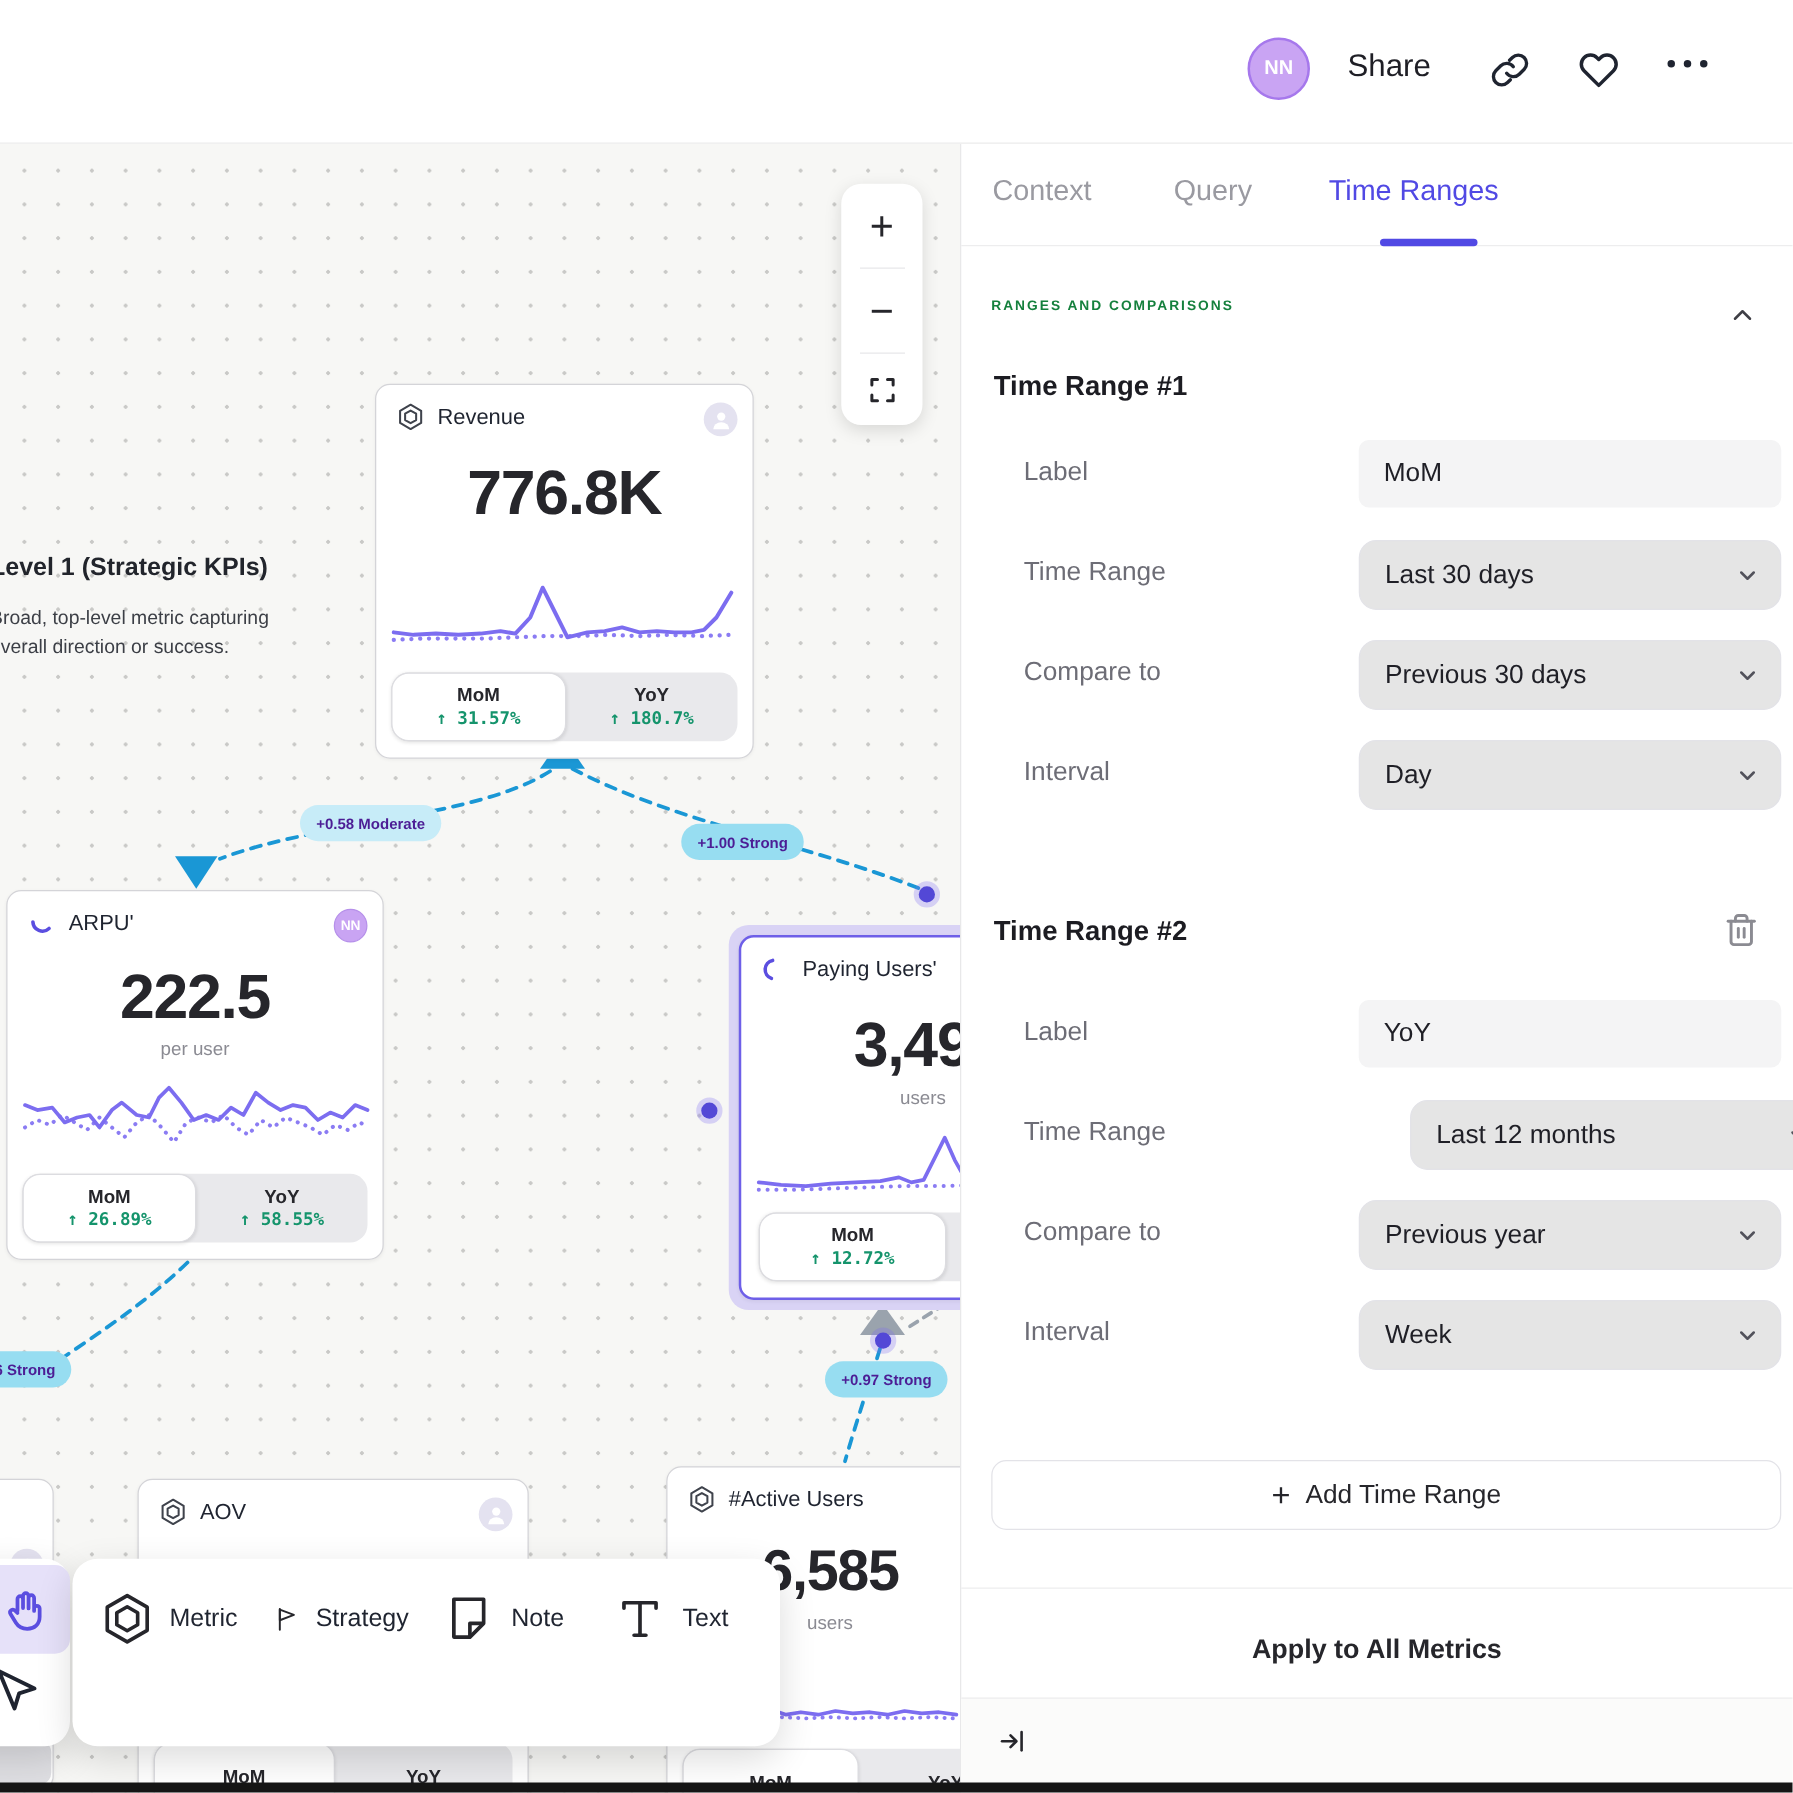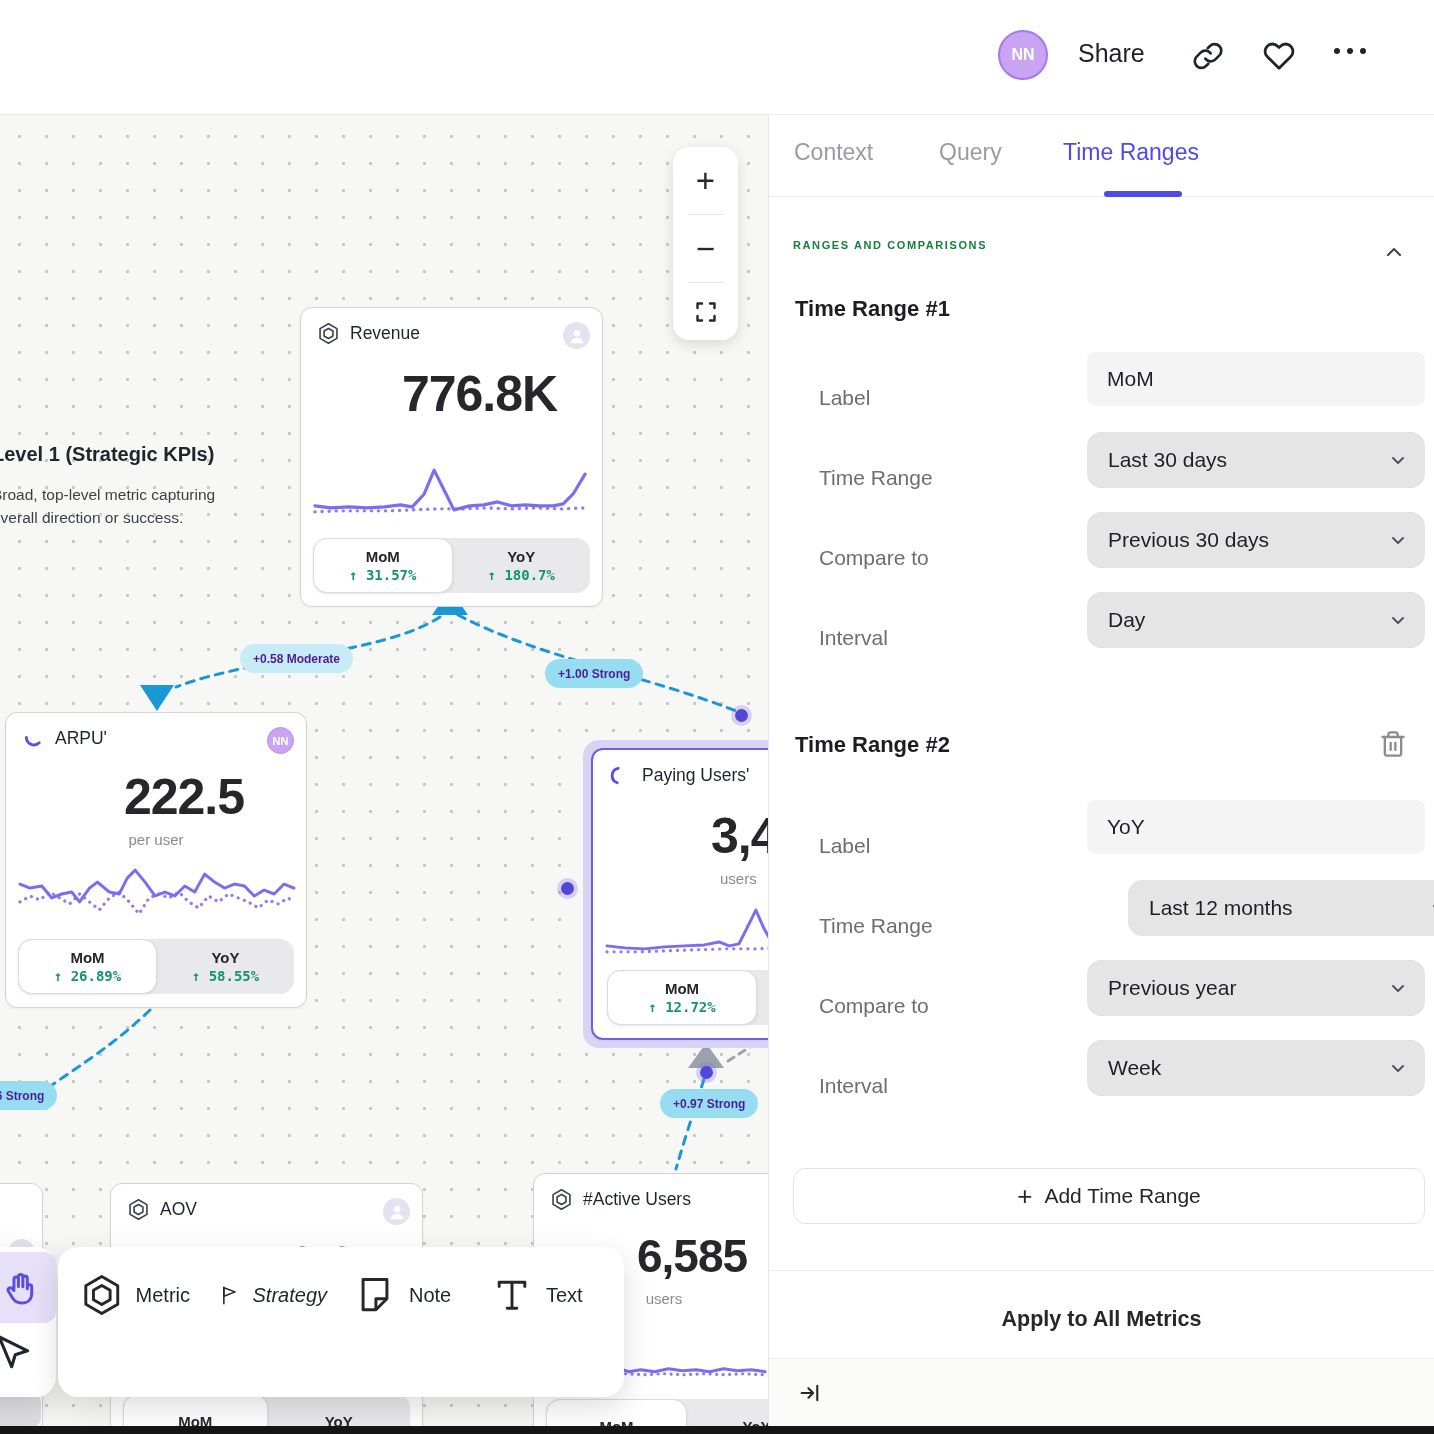--- a/index.html
+++ b/index.html
@@ -29,21 +29,21 @@
   .badge.strong{background:#97ddf1;}
 
   .hdot{position:absolute;z-index:14;width:13px;height:13px;border-radius:50%;background:#5348d6;box-shadow:0 0 0 4px rgba(124,108,240,.28);}
 
   
   .card{position:absolute;z-index:10;background:#fff;border:1.5px solid #d4d4d8;border-radius:12px;box-shadow:0 1px 3px rgba(0,0,0,.05);}
   .card-head{position:absolute;left:16px;top:14px;right:12px;display:flex;align-items:center;gap:10px;}
   .card-title{font-size:17.5px;font-weight:500;color:#1f2430;}
   .card-avatar{position:absolute;right:0;top:0;width:27px;height:27px;border-radius:50%;background:#e4e2f0;display:flex;align-items:center;justify-content:center;}
   .nn-badge{position:absolute;right:0;top:0;width:27px;height:27px;border-radius:50%;background:#c9a4f3;border:1.5px solid #b690ea;color:#fff;font-size:11px;font-weight:700;display:flex;align-items:center;justify-content:center;}
-  .big{position:absolute;width:100%;text-align:center;font-size:50px;font-weight:700;letter-spacing:-1px;color:#26262b;margin-left:28px;}
+  .big{position:absolute;width:100%;text-align:center;font-size:50px;font-weight:700;letter-spacing:-1px;color:#26262b;}
   .unit{position:absolute;width:100%;text-align:center;font-size:15px;color:#8a8a92;}
   .spark{position:absolute;}
   .toggle{position:absolute;background:#e9e9ec;border-radius:14px;display:flex;}
   .seg{flex:1;display:flex;flex-direction:column;align-items:center;justify-content:center;gap:2px;border-radius:14px;}
   .seg.sel{background:#fff;border:1px solid #dcdce0;box-shadow:0 1px 3px rgba(0,0,0,.10);}
   .seg-label{font-size:15px;font-weight:700;color:#26262b;}
   .seg-val{font-family:"DejaVu Sans Mono",monospace;font-size:14px;font-weight:600;color:#15946c;}
   .sel-ring{position:absolute;z-index:9;background:#d9d3f5;border-radius:16px;}
   .card.selected{border:2.5px solid #6e5fe8;}
 
@@ -60,21 +60,21 @@
 
   
   .panel{position:absolute;left:768px;top:115px;width:666px;height:1319px;background:#fff;border-left:1px solid #e8e8e9;z-index:55;}
   .tabs{position:absolute;left:0;top:0;width:100%;height:82px;border-bottom:1px solid #ededee;}
   .tab{position:absolute;top:24px;font-size:23px;color:#9a9aa1;}
   .tab.active{color:#5149e4;font-weight:500;}
   .tab-underline{position:absolute;left:335px;top:76px;width:78px;height:6px;border-radius:3px;background:#5149e4;}
   .sec-head{position:absolute;left:24px;top:124px;font-size:11px;font-weight:700;letter-spacing:1.6px;color:#15803d;}
   .sec-chevron{position:absolute;left:614px;top:126px;width:22px;height:22px;color:#3f3f46;}
   .tr-head{position:absolute;left:26px;font-size:22px;font-weight:700;color:#1c1c22;}
-  .flabel{position:absolute;left:50px;font-size:21px;color:#6d6d76;margin-top:20px;}
+  .flabel{position:absolute;left:50px;font-size:21px;color:#6d6d76;}
   .finput{position:absolute;left:318px;width:338px;height:54px;background:#f4f4f5;border-radius:8px;display:flex;align-items:center;padding-left:20px;font-size:21px;color:#1f1f26;}
   .fselect{position:absolute;left:318px;width:338px;height:56px;border:1.5px solid #e3e3e8;border-radius:14px;background:#e5e5e5;display:flex;align-items:center;justify-content:space-between;padding:0 16px 0 20px;font-size:21px;color:#1f1f26;}
   .chev{width:20px;height:20px;color:#52525b;flex:0 0 auto;}
   .trash{position:absolute;left:610px;top:614px;width:28px;height:30px;color:#8b8b92;}
   .add-btn{position:absolute;left:24px;top:1053px;width:632px;height:56px;border:1.5px solid #e3e3e8;border-radius:12px;background:#fff;display:flex;align-items:center;justify-content:center;gap:12px;font-size:21px;font-weight:500;color:#26262b;}
   .add-plus{font-size:26px;font-weight:400;line-height:1;}
   .panel-div{position:absolute;left:0;top:1155px;width:100%;height:1px;background:#ededee;}
   .apply-btn{position:absolute;left:0;top:1192px;width:100%;text-align:center;font-size:21.5px;font-weight:600;color:#26262b;}
   .panel-foot{position:absolute;left:0;top:1243px;width:100%;height:76px;background:#fbfbfa;border-top:1px solid #ededee;}
   .collapse-ic{position:absolute;left:29px;top:22px;width:25px;height:25px;color:#26262b;}
@@ -315,21 +315,21 @@
   </div>
 
   <div class="tb-panel" style="left:58px;top:1132px;width:566px;height:150px;">
     <div class="tb-item" style="left:22px;">
       <svg viewBox="0 0 24 24" width="44" height="44" fill="none" stroke="#26262b" stroke-width="1.6" stroke-linejoin="round">
           <path d="M12 1.8 20.8 6.9 V17.1 L12 22.2 3.2 17.1 V6.9 Z"></path>
           <path d="M12 6.7 16.6 9.35 V14.65 L12 17.3 7.4 14.65 V9.35 Z"></path>
         </svg>
       <span>Metric</span>
     </div>
-    <div class="tb-item" style="left:159px;font-style:italic;">
+    <div class="tb-item" style="left:159px;">
       <svg viewBox="0 0 24 24" width="44" height="44" fill="none" stroke="#26262b" stroke-width="1.6" stroke-linejoin="round" stroke-linecap="round">
           <path d="M7 21 V4"></path>
           <path d="M7 4.5 L18.5 8.8 L7 13.2 Z"></path>
         </svg>
       <span>Strategy</span>
     </div>
     <div class="tb-item" style="left:295px;">
       <svg viewBox="0 0 24 24" width="44" height="44" fill="none" stroke="#26262b" stroke-width="1.6" stroke-linejoin="round">
           <path d="M5.5 3.5 h13 v10.5 l-6 6 h-7 z"></path>
           <path d="M18.5 14 h-6 v6"></path>

